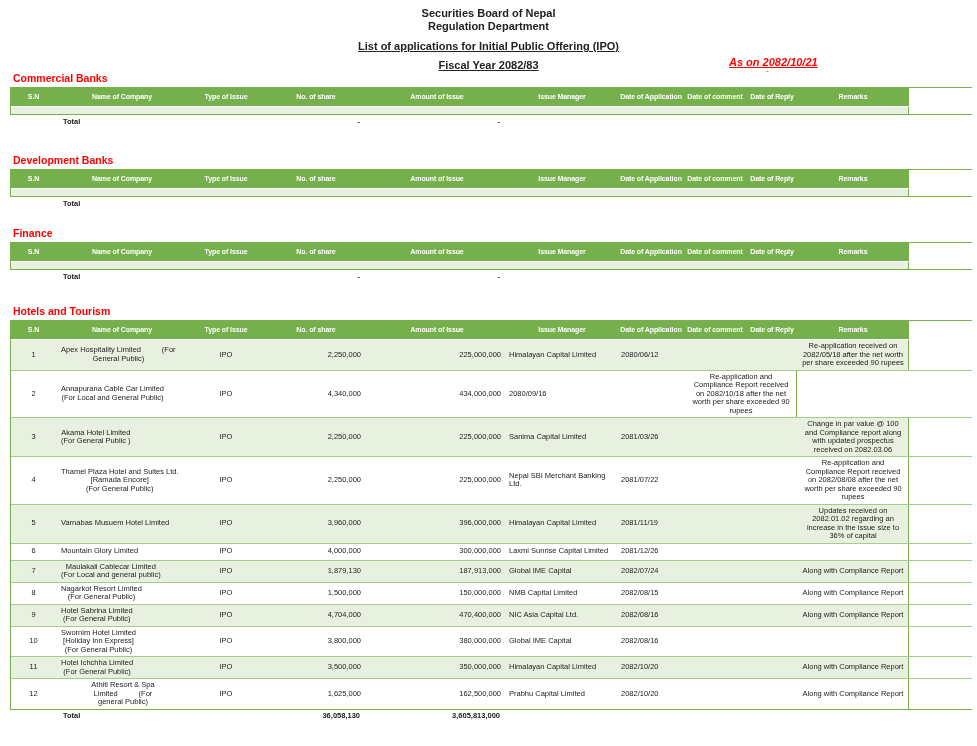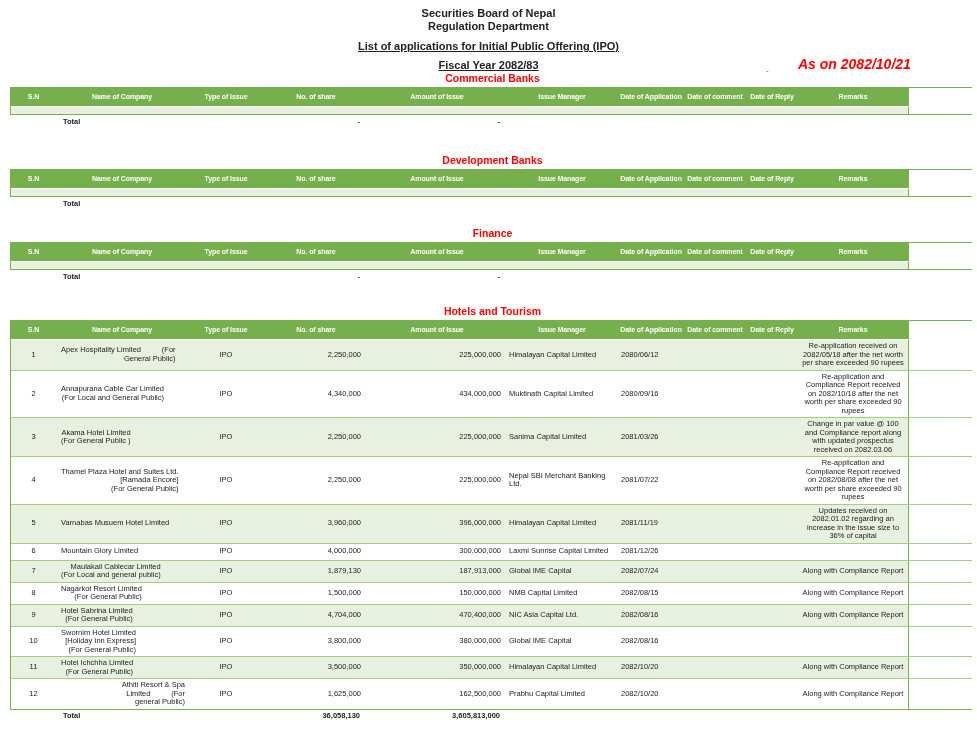--- a/index.html
+++ b/index.html
@@ -11,43 +11,43 @@
   }
   .page { position: relative; width: 977px; height: 746px; padding-top: 7px; }
 
   
   .doc-header { text-align: center; }
   .doc-header div { font-weight: bold; font-size: 11px; line-height: 13px; }
   .doc-title-u { text-decoration: underline; margin-top: 7px; }
   .fiscal-u   { text-decoration: underline; margin-top: 6px; }
 
   .as-on {
-    position: absolute; left: 798px; top: 56px;
-    color: #ff0000; font-weight: bold; font-style: italic; font-size: 14px;
+    position: absolute; left: 729px; top: 56px;
+    color: #ff0000; font-weight: bold; font-style: italic; font-size: 11px; text-decoration: underline;
   }
   .as-on-sub { position: absolute; left: 766px; top: 66px; font-size: 8px; color: #555; }
 
   
   #sections { position: absolute; left: 10px; top: 72px; width: 962px; }
   .section { margin-top: 26px; }
   .section:nth-child(1) { margin-top: 0; }
   .section:nth-child(3) { margin-top: 17px; }
   .section:nth-child(4) { margin-top: 22px; }
   .section:nth-child(5) { margin-top: 30px; }
-  .section-title { color: #ff0000; font-weight: bold; font-size: 10.5px; margin-left: 3px; margin-bottom: 3px; text-align: center; }
+  .section-title { color: #ff0000; font-weight: bold; font-size: 10.5px; margin-left: 3px; margin-bottom: 3px; }
   .section:nth-child(5) .section-title { margin-bottom: 12px; }
 
   
   .tbl { width: 962px; border-top: 1px solid #77b04c; border-left: 1px solid #77b04c; }
   .tr { display: flex; align-items: stretch; border-bottom: 1px solid #a6cc88; }
   .tr:last-of-type { border-bottom: 1px solid #77b04c; }
   .td { display: flex; align-items: center; padding: 2px 3px; font-size: 7.5px; line-height: 8.5px; }
 
   .c-sn     { width: 45px;  justify-content: center; text-align: center; }
-  .c-name   { width: 132px; justify-content: flex-start; text-align: right; white-space: pre-line; padding-left: 5px; }
+  .c-name   { width: 132px; justify-content: flex-start; text-align: center; white-space: pre-line; padding-left: 5px; }
   .c-type   { width: 76px;  justify-content: center; text-align: center; }
   .c-shares { width: 104px; justify-content: flex-end; text-align: right; padding-right: 7px; }
   .c-amount { width: 138px; justify-content: flex-end; text-align: right; padding-right: 5px; }
   .c-mgr    { width: 112px; justify-content: flex-start; text-align: left; }
   .c-dapp   { width: 66px;  justify-content: flex-start; text-align: left; }
   .c-dcom   { width: 62px;  justify-content: center; text-align: center; }
   .c-drep   { width: 52px;  justify-content: center; text-align: center; }
   .c-rem    { width: 110px; justify-content: center; text-align: center; }
   .c-cod    { width: 64px;  justify-content: flex-start; text-align: left; border-left: 1px solid #77b04c; background: #ffffff; }
 
@@ -311,23 +311,20 @@
 (For Local and General Public)</span></div>
             <div class="td c-type">
               <span>IPO</span>
             </div>
             <div class="td c-shares">
               <span>4,340,000</span>
             </div>
             <div class="td c-amount">
               <span>434,000,000</span>
             </div>
-            <div class="td c-mgr">
-              <span>Muktinath Capital Limited</span>
-            </div>
             <div class="td c-dapp">
               <span>2080/09/16</span>
             </div>
             <div class="td c-dcom"></div>
             <div class="td c-drep"></div>
             <div class="td c-rem">
               <span>Re-application and Compliance Report received on 2082/10/18 after the net worth per share exceeded 90 rupees</span>
             </div>
             <div class="td c-cod"></div>
           </div>

